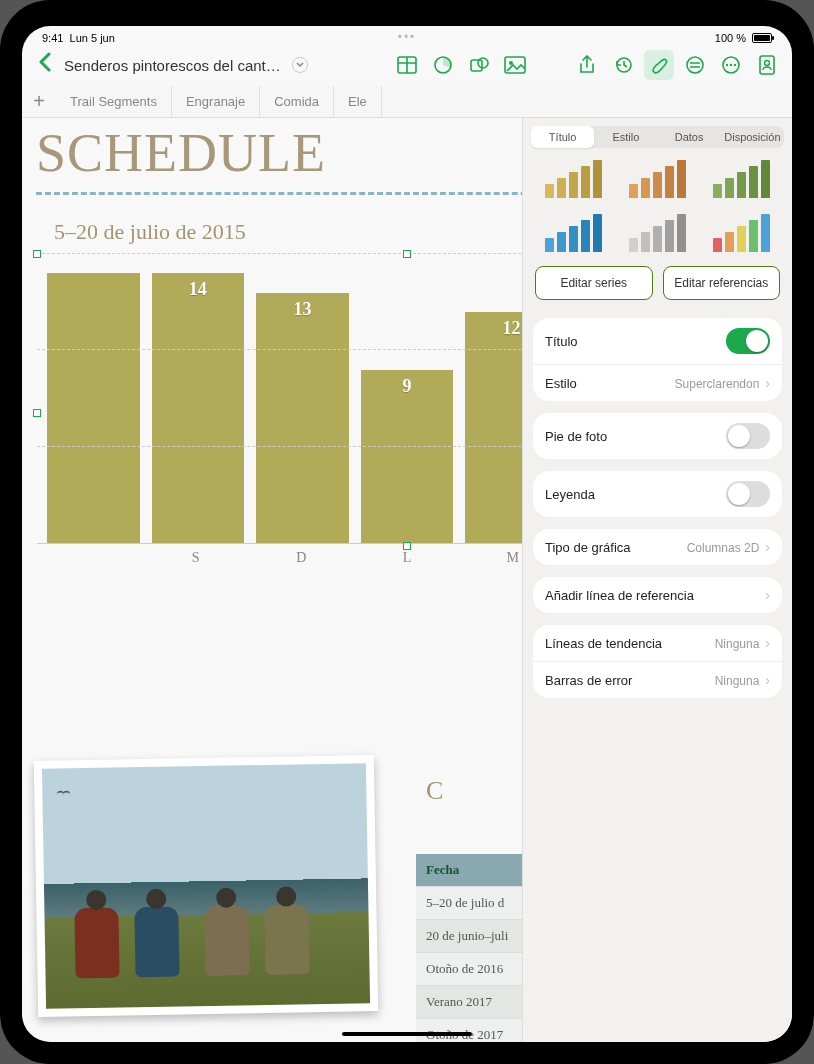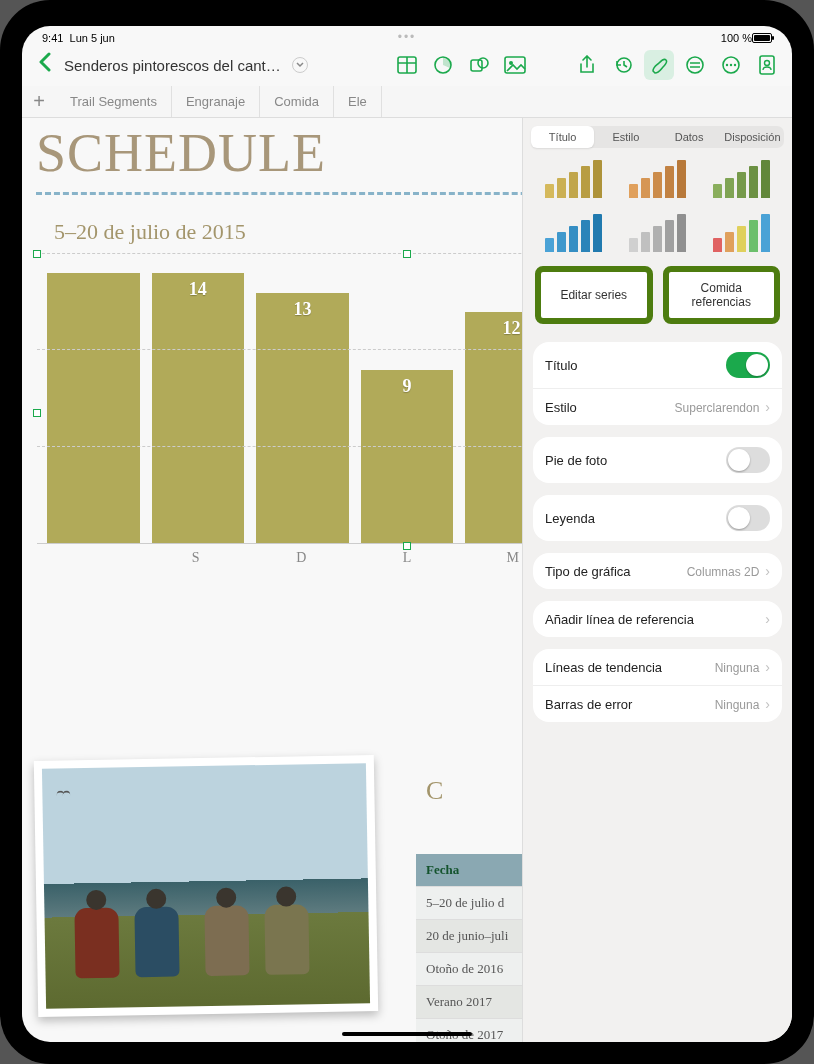--- a/index.html
+++ b/index.html
@@ -1,21 +1,21 @@
 <!DOCTYPE html>
 <html><head>
 <meta charset="utf-8">
 <style>
   * { box-sizing: border-box; margin: 0; padding: 0; }
   body { font-family: -apple-system, BlinkMacSystemFont, "Helvetica Neue", sans-serif; background: #555; display: flex; justify-content: center; }
   .device { width: 814px; height: 1064px; background: #000; border-radius: 50px; padding: 26px 22px 22px 22px; position: relative; }
   .screen { width: 100%; height: 100%; background: #f8f8f8; border-radius: 28px; overflow: hidden; position: relative; }
   
   .statusbar { display: flex; justify-content: space-between; align-items: center; padding: 6px 20px 0 20px; font-size: 11px; color: #000; font-weight: 500;}
-  .statusbar .right { display:flex; align-items:center; gap:0; }
+  .statusbar .right { display:flex; align-items:center; gap:6px; }
   .battery { width:20px; height:10px; border:1px solid #000; border-radius:2px; position:relative;}
   .battery::after { content:""; position:absolute; right:-3px; top:2px; width:2px; height:4px; background:#000; border-radius:1px;}
   .battery .fill { position:absolute; left:1px; top:1px; bottom:1px; right:1px; background:#000; border-radius:1px;}
   
   .toolbar { display:flex; align-items:center; padding: 6px 10px; gap:6px; }
   .toolbar .back { color:#1ba94c; font-size:22px; padding:0 6px;}
   .toolbar .title { font-size:15px; color:#333; flex-shrink:1; white-space:nowrap; overflow:hidden; text-overflow:ellipsis; max-width:220px;}
   .toolbar .chev { color:#888; font-size:11px; border:1px solid #ccc; border-radius:50%; width:16px; height:16px; display:flex; align-items:center; justify-content:center; margin-left:2px;}
   .toolbar .spacer { flex:1; }
   .toolbar .iconbtn { width:30px; height:30px; display:flex; align-items:center; justify-content:center; color:#1ba94c; font-size:19px; border-radius:6px;}
@@ -58,21 +58,21 @@
   .mini-table .tf { background:#8aa8b2; color:#fff; padding:8px 10px; font-family:Georgia,serif; font-weight:bold;}
   
   .panel { position:absolute; top:0; right:0; width:270px; height:100%; background:#f2f1f0; border-left:1px solid #ddd; display:flex; flex-direction:column;}
   .panel-tabs { display:flex; margin:8px 8px 10px 8px; background:#e6e5e4; border-radius:7px; font-size:11px;}
   .panel-tabs .pt { flex:1; text-align:center; padding:5px 2px; color:#555;}
   .panel-tabs .pt.active { background:#fff; border-radius:6px; box-shadow:0 1px 2px rgba(0,0,0,0.1); font-weight:500;}
   .styles-grid { display:grid; grid-template-columns:repeat(3,1fr); gap:10px; padding:0 14px 10px 14px;}
   .style-swatch { height:44px; display:flex; align-items:flex-end; justify-content:center; gap:3px; padding-bottom:4px;}
   .style-swatch .sb { width:9px; border-radius:1px 1px 0 0;}
   .panel-btns { display:flex; gap:10px; padding:0 12px 12px 12px;}
-  .panel-btns button { flex:1; padding:9px 4px; background:#fff; border:6px solid #4d7c0f; border-radius:8px; font-size:12px; color:#333;}
+  .panel-btns button { flex:1; padding:9px 4px; background:#fff; border:1px solid #4d7c0f; border-radius:8px; font-size:12px; color:#333;}
   .list-section { margin:6px 10px; background:#fff; border-radius:16px; overflow:hidden;}
   .list-row { display:flex; align-items:center; justify-content:space-between; padding:10px 12px; border-top:1px solid #eee; font-size:13px; color:#222;}
   .list-row:first-child { border-top:none;}
   .list-row .val { color:#9a9a9a; font-size:12px;}
   .toggle { width:44px; height:26px; border-radius:13px; position:relative;}
   .toggle::after { content:""; position:absolute; top:2px; width:22px; height:22px; background:#fff; border-radius:50%; box-shadow:0 1px 2px rgba(0,0,0,0.3);}
   .toggle.on { background:#1ba94c;} .toggle.on::after{ right:2px;}
   .toggle.off { background:#ddd;} .toggle.off::after{ left:2px;}
   .chev-r { color:#c2c2c2; font-size:14px; margin-left:6px;}
   
@@ -301,21 +301,21 @@
             <div class="style-swatch">
               <div class="sb" style="background: rgb(224, 98, 98); height: 14px;"></div>
               <div class="sb" style="background: rgb(224, 160, 92); height: 20px;"></div>
               <div class="sb" style="background: rgb(224, 208, 92); height: 26px;"></div>
               <div class="sb" style="background: rgb(108, 191, 108); height: 32px;"></div>
               <div class="sb" style="background: rgb(74, 162, 214); height: 38px;"></div>
             </div>
           </div>
         <div class="panel-btns">
           <button>Editar series</button>
-          <button>Comida referencias</button>
+          <button>Editar referencias</button>
         </div>
 
         <div class="list-section">
           <div class="list-row">
             <span>Título</span>
             <span class="toggle on"></span>
           </div>
           <div class="list-row">
             <span>Estilo</span>
             <span><span class="val">Superclarendon</span><span class="chev-r">›</span></span>

